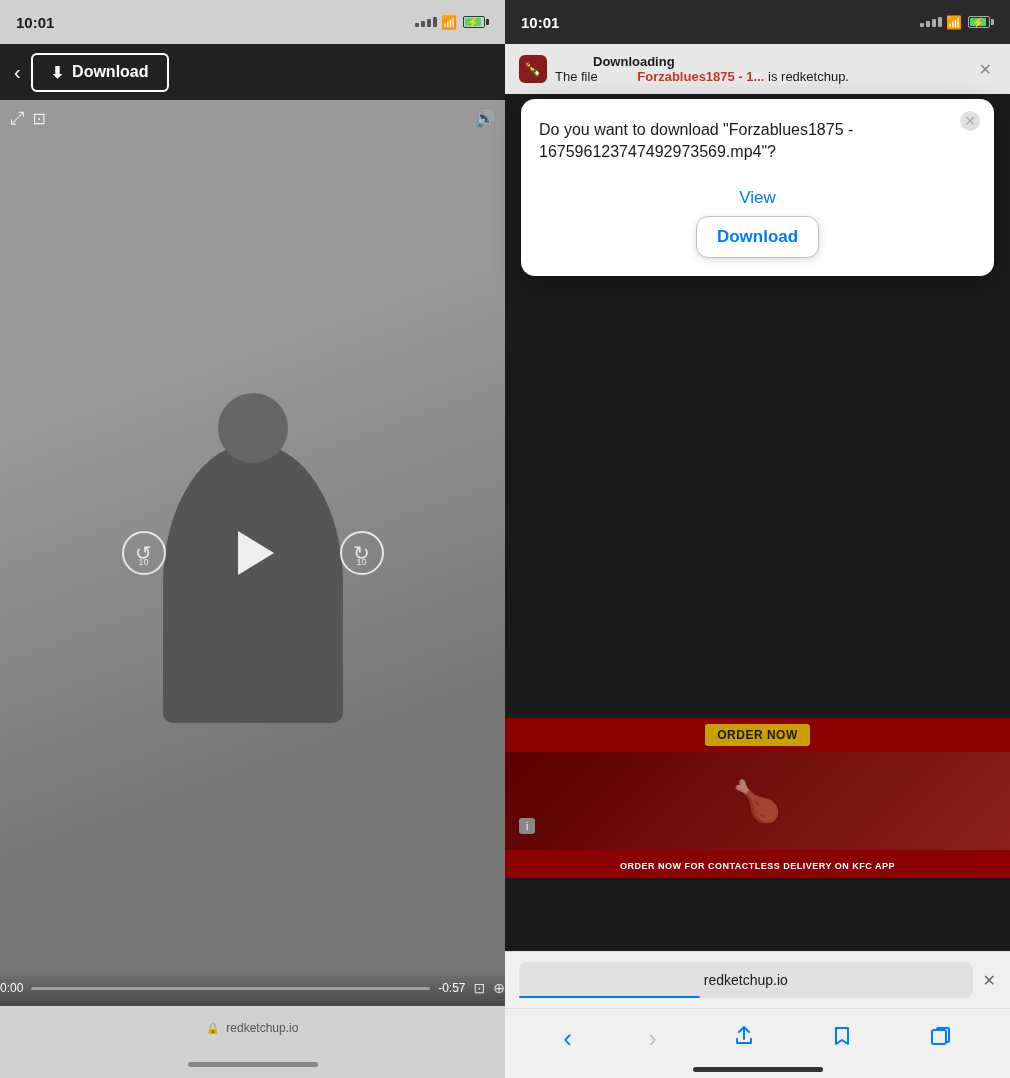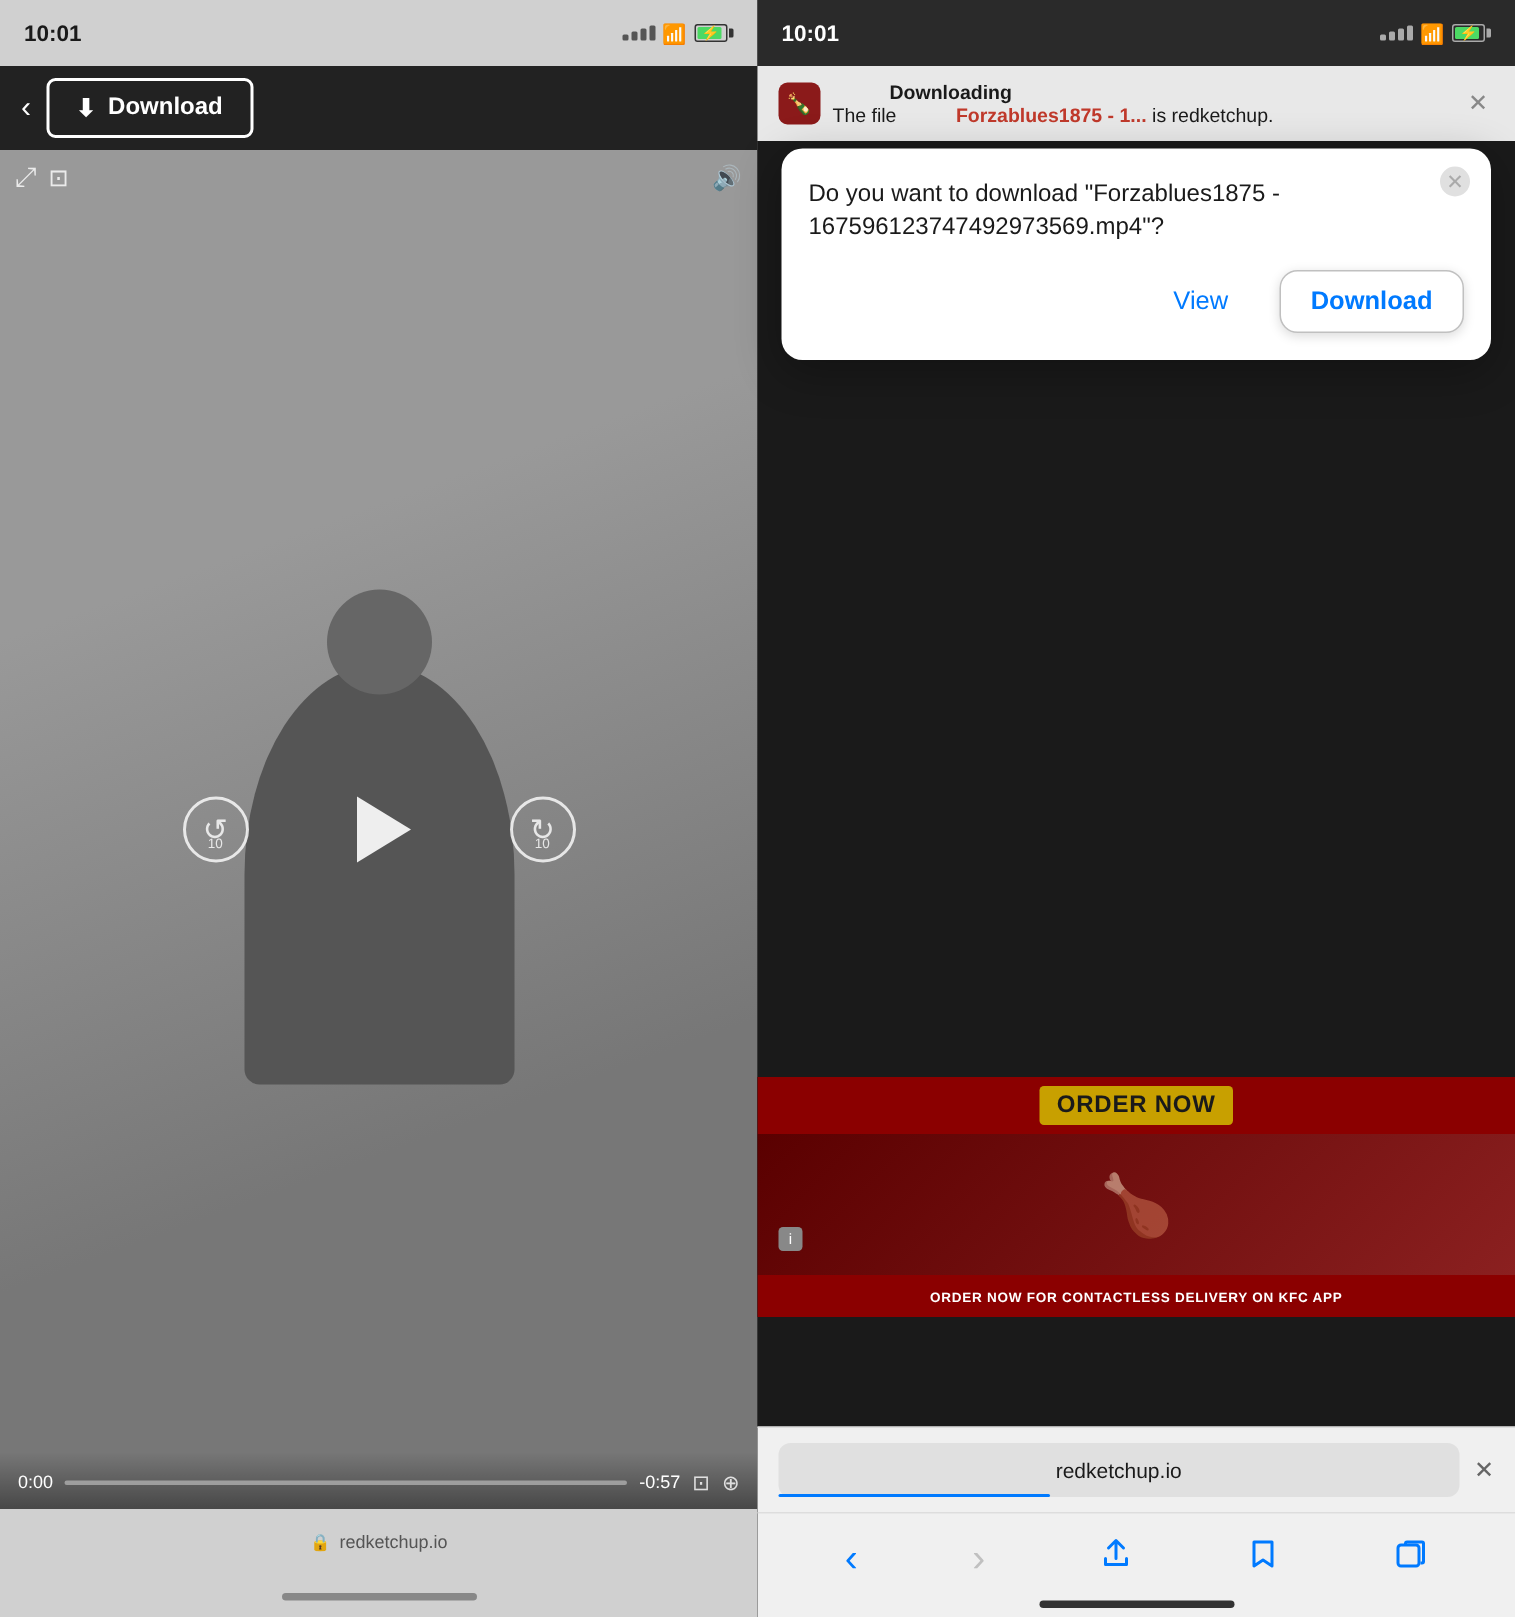--- a/index.html
+++ b/index.html
@@ -115,21 +115,21 @@
       top: -50px;
       left: 50%;
       transform: translateX(-50%);
     }
 
     .video-controls-overlay {
       position: absolute;
       bottom: 0;
       left: 0;
       right: 0;
-      padding: 8px 12px 10px;
+      padding: 8px 0 10px;
       background: linear-gradient(transparent, rgba(0,0,0,0.4));
     }
 
     .video-top-controls {
       position: absolute;
       top: 8px;
       left: 10px;
       right: 10px;
       display: flex;
       justify-content: space-between;
@@ -372,23 +372,24 @@
       font-size: 16px;
       font-weight: 500;
       color: #1a1a1a;
       line-height: 1.4;
       padding-right: 24px;
       margin-bottom: 16px;
     }
 
     .dialog-actions {
       display: flex;
-      justify-content: flex-end;
-      align-items: center;
-      gap: 22px;
+      justify-content: flex-start;
+      align-items: center;
+      gap: 0;
+      flex-direction: column;
     }
 
     .view-btn {
       background: none;
       border: none;
       color: #007AFF;
       font-size: 17px;
       font-weight: 500;
       cursor: pointer;
       padding: 8px 12px;
@@ -437,21 +438,21 @@
       background: #8B0000;
       display: flex;
       align-items: center;
       justify-content: center;
       padding: 6px;
     }
 
     .order-now-btn {
       background: #c8a000;
       color: #1a1a1a;
-      font-size: 16px;
+      font-size: 12px;
       font-weight: 800;
       padding: 4px 12px;
       border-radius: 3px;
       text-transform: uppercase;
       letter-spacing: 0.5px;
     }
 
     .ad-food-area {
       width: 100%;
       flex: 1;

